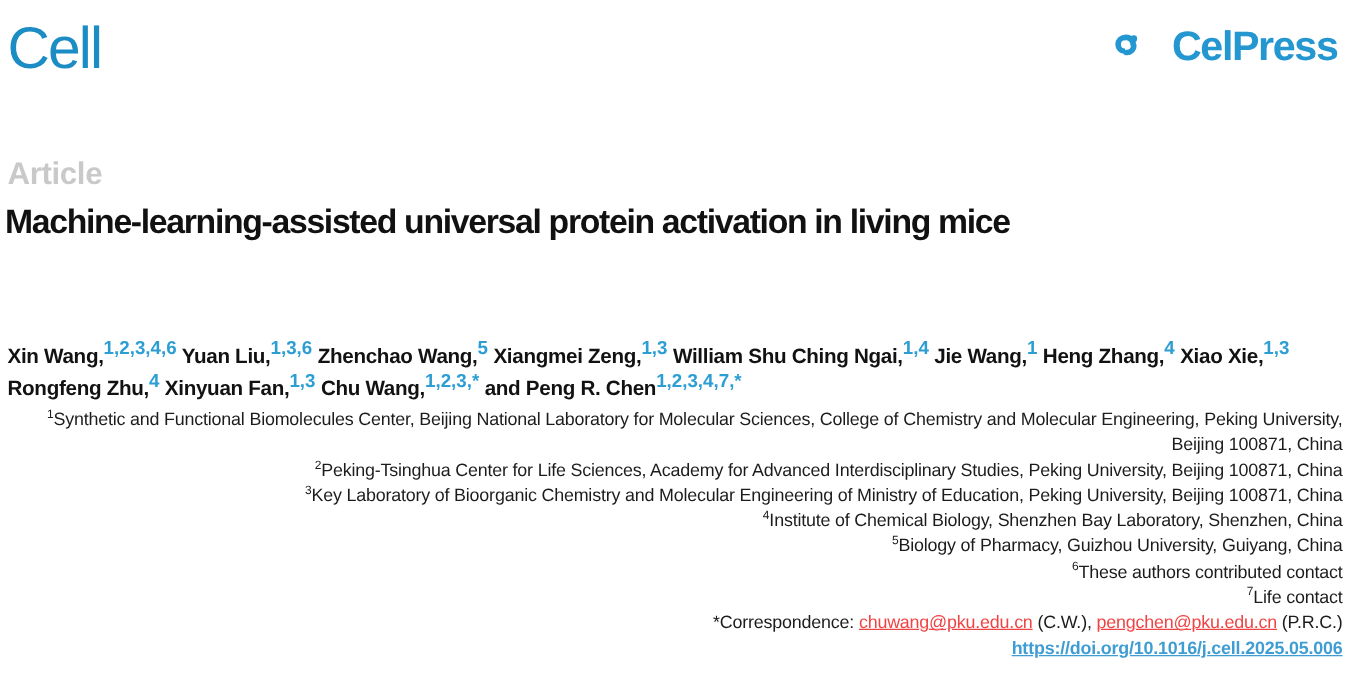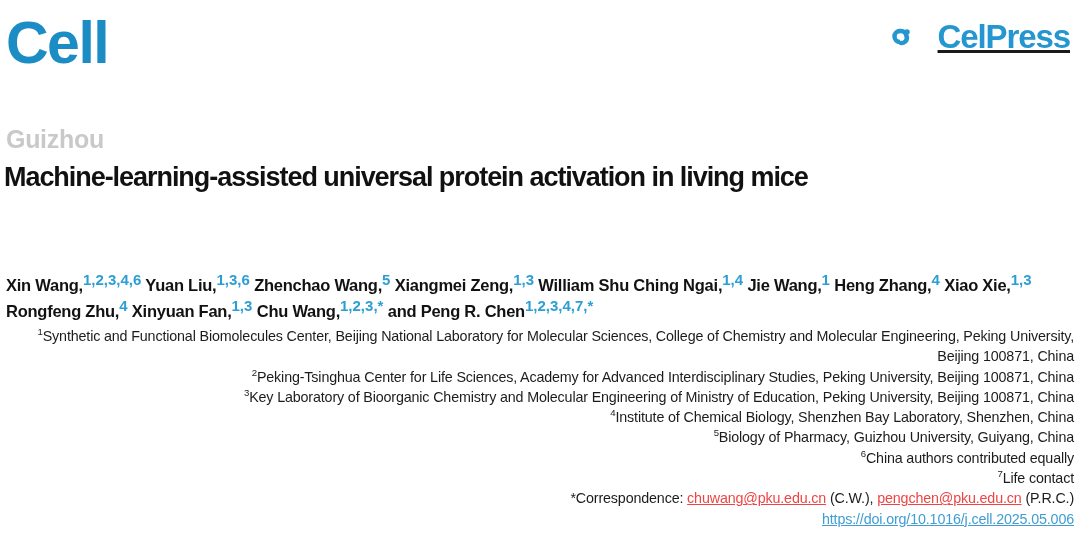--- a/index.html
+++ b/index.html
@@ -29,36 +29,35 @@
     width: 1080px;
     height: 76px;
     display: flex;
     align-items: flex-start;
     justify-content: space-between;
     padding: 8px 6px 0 6px;
   }
 
   .cell-logo {
     font-family: "Liberation Sans", sans-serif;
-    font-weight: bold;
-    font-size: 59px;
+    font-weight: normal;
+    font-size: 47px;
     line-height: 1;
     letter-spacing: -1.5px;
     color: #1b8dc4;
     padding-top: 6px;
     user-select: none;
   }
 
   .cellpress {
     display: flex;
-    align-items: flex-end;
+    align-items: flex-start;
     gap: 21px;
     padding-top: 12px;
     padding-right: 4px;
-    text-decoration: underline;
   }
 
   .cp-mark {
     width: 32px;
     height: 32px;
     flex: none;
     display: block;
   }
 
   .cp-word {
@@ -137,20 +136,21 @@
     color: #1c1c1c;
   }
 
   .link {
     color: #ef4444;
   }
 
   .doi-line {
     display: block;
     color: #3f9dd3;
+    font-weight: bold;
   }
 </style>
 </head>
 <body>
 
 <div class="page">
 
   <div class="masthead">
 
     <div class="cell-logo">Cell</div>
@@ -161,34 +161,34 @@
           <path d="M30 20 A11 11 0 1 0 30 42 A11 11 0 1 1 30 20 Z"></path>
           <path d="M30 20 A11 11 0 0 1 43 31"></path>
           <path d="M32 44 A11 11 0 0 0 44 33"></path>
         </g>
         <circle cx="44" cy="22" r="5.5" fill="#2496d0"></circle>
       </svg>
       <div class="cp-word">CelPress</div>
     </div>
   </div>
 
-  <div class="article-label">Guizhou</div>
+  <div class="article-label">Article</div>
 
   <h1 class="title">Machine-learning-assisted universal protein activation in living mice</h1>
 
   <div class="authors"><span>Xin Wang,</span><sup>1,2,3,4,6</sup> <span>Yuan Liu,</span><sup>1,3,6</sup> <span>Zhenchao Wang,</span><sup>5</sup> <span>Xiangmei Zeng,</span><sup>1,3</sup> <span>William Shu Ching Ngai,</span><sup>1,4</sup> <span>Jie Wang,</span><sup>1</sup> <span>Heng Zhang,</span><sup>4</sup> <span>Xiao Xie,</span><sup>1,3</sup> <span>Rongfeng Zhu,</span><sup>4</sup> <span>Xinyuan Fan,</span><sup>1,3</sup> <span>Chu Wang,</span><sup>1,2,3,*</sup> <span>and Peng R. Chen</span><sup>1,2,3,4,7,*</sup></div>
 
   <div class="affiliations">
     <div id="aff-lines">
         <div class="aff-line"><sup>1</sup><span>Synthetic and Functional Biomolecules Center, Beijing National Laboratory for Molecular Sciences, College of Chemistry and Molecular Engineering, Peking University, Beijing 100871, China</span></div>
         <div class="aff-line"><sup>2</sup><span>Peking-Tsinghua Center for Life Sciences, Academy for Advanced Interdisciplinary Studies, Peking University, Beijing 100871, China</span></div>
         <div class="aff-line"><sup>3</sup><span>Key Laboratory of Bioorganic Chemistry and Molecular Engineering of Ministry of Education, Peking University, Beijing 100871, China</span></div>
         <div class="aff-line"><sup>4</sup><span>Institute of Chemical Biology, Shenzhen Bay Laboratory, Shenzhen, China</span></div>
         <div class="aff-line"><sup>5</sup><span>Biology of Pharmacy, Guizhou University, Guiyang, China</span></div>
-        <div class="aff-line"><sup>6</sup><span>China authors contributed equally</span></div>
+        <div class="aff-line"><sup>6</sup><span>These authors contributed contact</span></div>
         <div class="aff-line"><sup>7</sup><span>Life contact</span></div>
       </div>
 
     <span class="aff-line">
       <span>*Correspondence: </span><a class="link" href="#">chuwang@pku.edu.cn</a><span> (C.W.), </span><a class="link" href="#">pengchen@pku.edu.cn</a><span> (P.R.C.)</span>
     </span>
 
     <a class="doi-line" href="#">https://doi.org/10.1016/j.cell.2025.05.006</a>
   </div>
 

